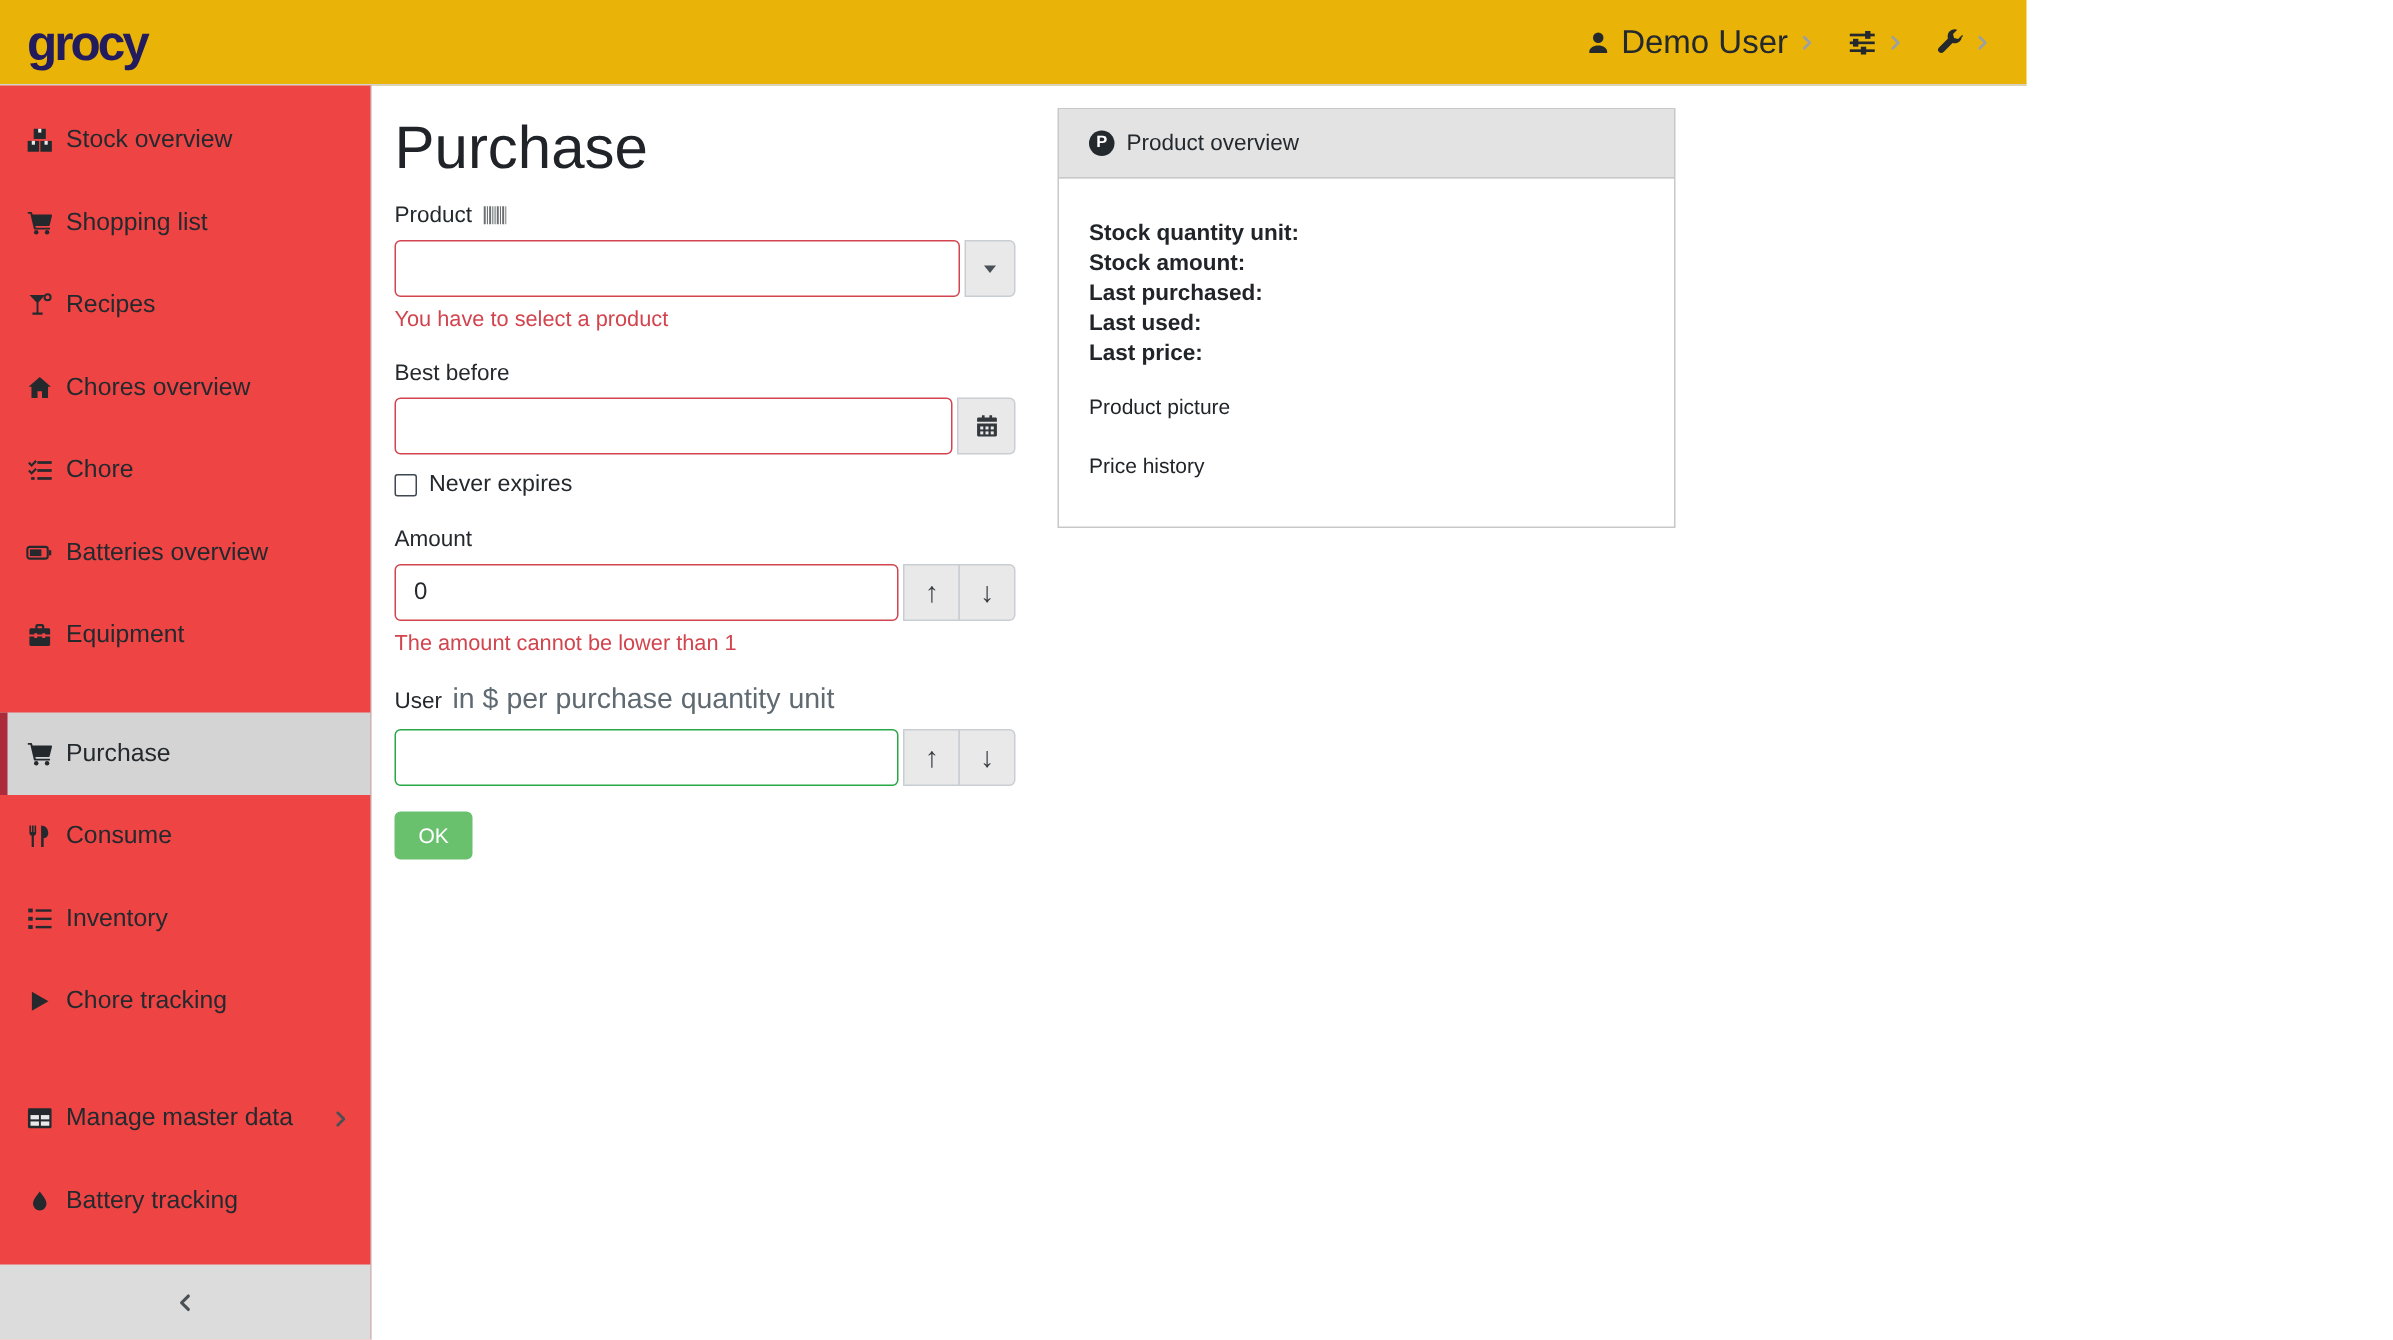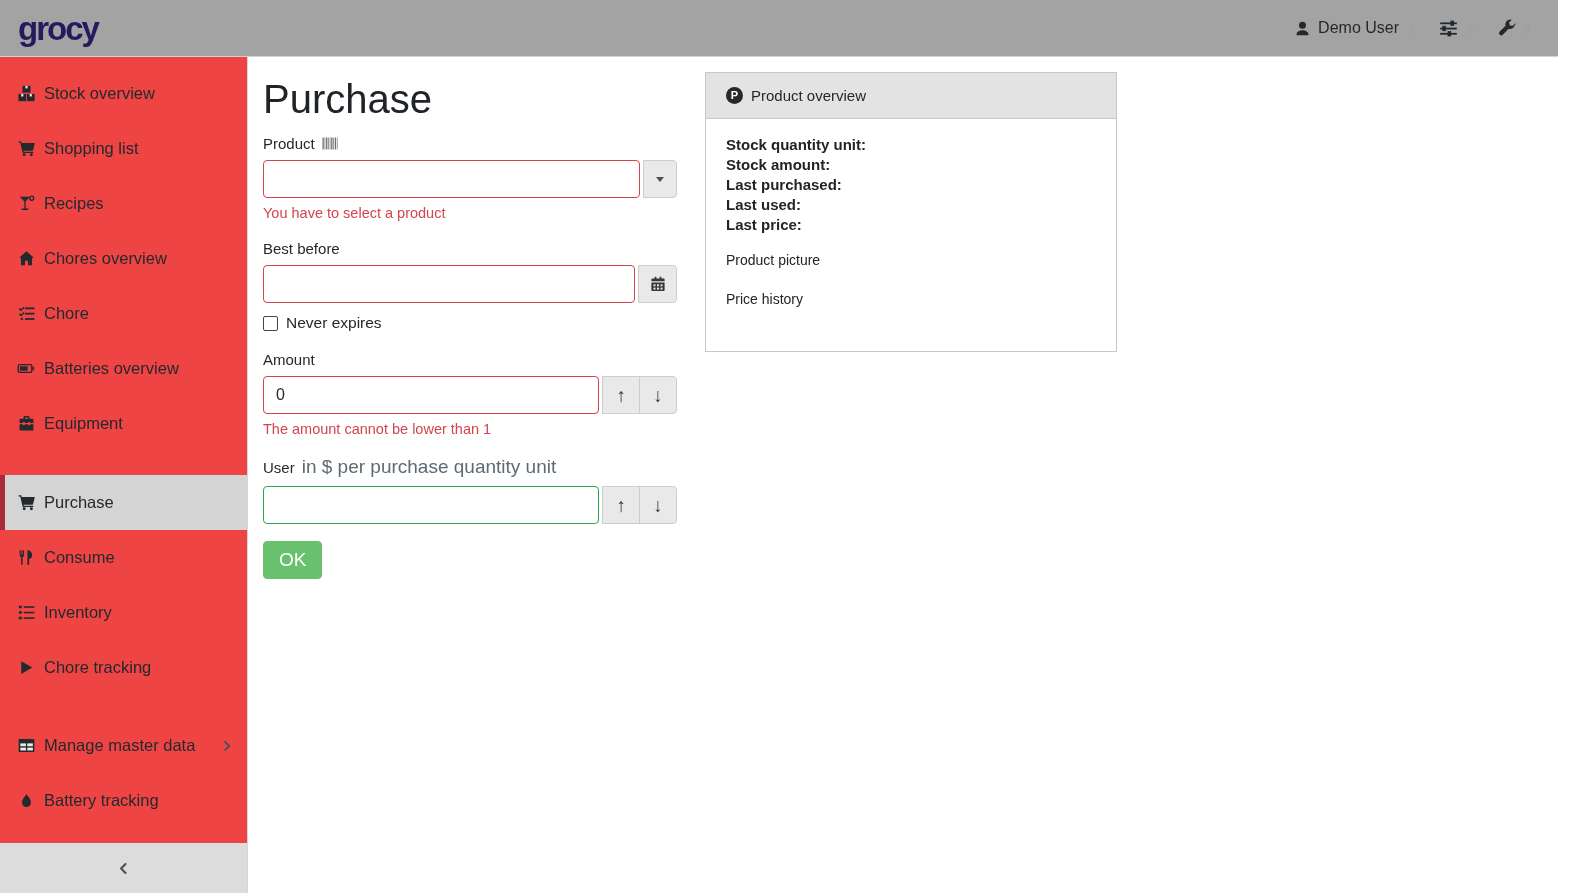--- a/index.html
+++ b/index.html
@@ -3,28 +3,28 @@
 <meta charset="utf-8">
 <style>
   * { box-sizing: border-box; margin: 0; padding: 0; }
   html,body { width:1595px; height:893px; }
   body {
     font-family: "Liberation Sans", "DejaVu Sans", sans-serif;
     background:#ffffff; color:#24292e; position:relative; overflow:hidden;
   }
   
   .topbar {
-    position:absolute; top:0; left:0; width:1558px; height:57px;
-    background:#a3a3a3; border-bottom:1px solid #d2d2d2;
+    position:absolute; top:0; left:0; width:1351px; height:57px;
+    background:#eab308; border-bottom:1px solid #d2d2d2;
     display:flex; align-items:center; padding:0 18px;
   }
   .logo { font-weight:bold; font-size:33px; letter-spacing:-2px; color:#221c5e; line-height:1; }
   .topbar-right { margin-left:auto; display:flex; align-items:center; gap:10px; }
   .top-item { display:flex; align-items:center; gap:7px; cursor:pointer; padding:4px 6px; }
-  .top-item .lbl { font-size:16px; color:#24292e; }
+  .top-item .lbl { font-size:22px; color:#24292e; }
   .chev { color:#9aa0a5; display:flex; }
   .icon { display:inline-flex; flex:none; }
   svg { display:block; }
 
   
   .sidebar {
     position:absolute; top:57px; left:0; width:248px; height:836px;
     background:#ef4444; border-right:1px solid #d6d6d6; padding-top:9px;
   }
   .nav-item {
@@ -65,38 +65,38 @@
   .grp-btn.rounded-r { border-top-right-radius:4px; border-bottom-right-radius:4px; }
   .grp-btn + .grp-btn { margin-left:-1px; }
   .arrow-glyph { font-size:19px; font-weight:bold; line-height:1; }
   .caret-down { width:0; height:0; border-left:4.5px solid transparent; border-right:4.5px solid transparent; border-top:5.5px solid #495057; }
   .error-text { color:#d2444e; font-size:14.5px; margin-top:7px; }
   .check-row { display:flex; align-items:center; gap:8px; margin-top:11px; }
   .checkbox { width:15px; height:15px; border:1px solid #3f4750; border-radius:2px; background:#fff; cursor:pointer; flex:none; }
   .check-label { font-size:15.5px; color:#24292e; cursor:pointer; }
   .ok-btn {
     margin-top:17px; background:#69c16e; color:#fff; border:1px solid #69c16e; border-radius:4px;
-    font-family:inherit; font-size:19px; padding:7px 15px; cursor:pointer;
+    font-family:inherit; font-size:14px; padding:7px 15px; cursor:pointer;
   }
 
   
   .card {
     position:absolute; left:705px; top:72px; width:412px; height:280px;
     background:#fff; border:1px solid #c8c8c8;
   }
   .card-header {
     height:46px; background:#e3e3e3; border-bottom:1px solid #c8c8c8;
     display:flex; align-items:center; gap:8px; padding:0 20px; font-size:15px; color:#24292e;
   }
   .ph-icon {
     width:17px; height:17px; border-radius:50%; background:#24292e; color:#fff;
     display:flex; align-items:center; justify-content:center;
     font-size:11px; font-weight:bold; line-height:1;
   }
-  .card-body { padding:16px 20px 0 20px; }
+  .card-body { padding:27px 20px 0 20px; }
   .stat-line { font-size:15px; font-weight:bold; color:#212529; line-height:20px; }
   .section-h { font-size:14px; font-weight:400; color:#212529; line-height:25px; }
   .section-h.first { margin-top:13px; }
   .section-h.second { margin-top:14px; }
 </style>
 </head>
 <body>
 
 <div class="topbar">
   <div class="logo">grocy</div>

